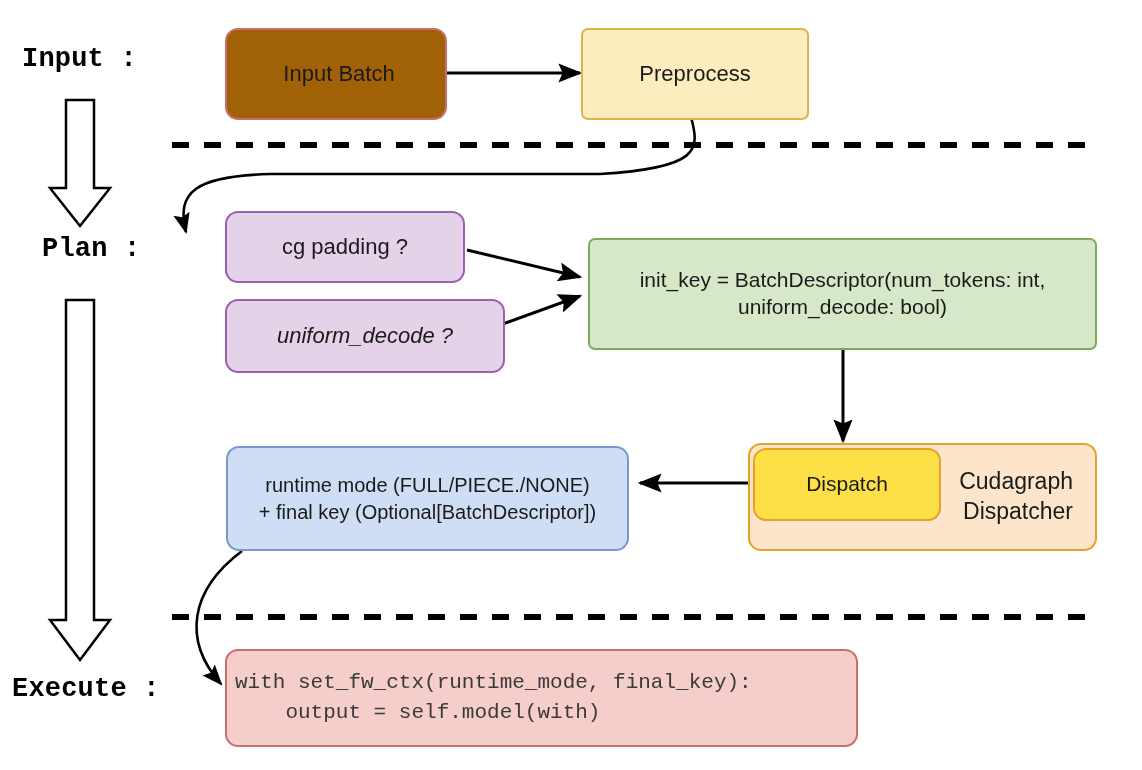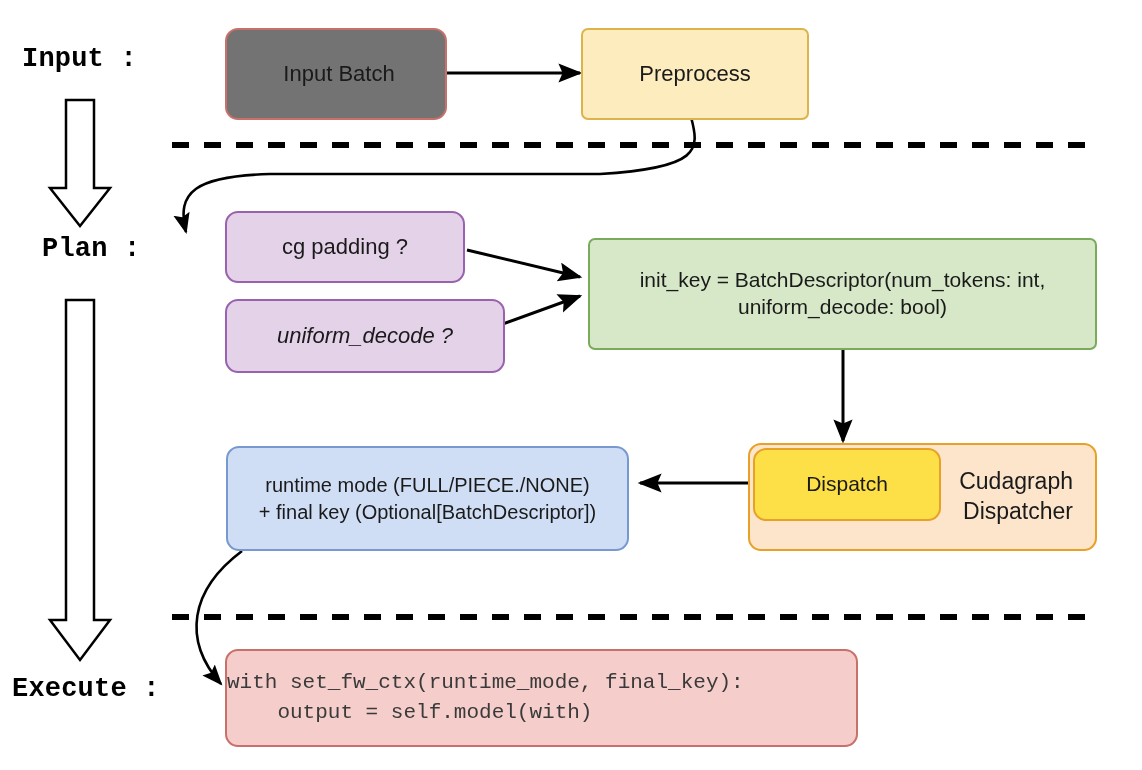--- a/index.html
+++ b/index.html
@@ -44,21 +44,21 @@
     border-style: solid;
     border-width: 2px;
     border-radius: 13px;
     font-family: "Liberation Sans", sans-serif;
     font-size: 22px;
     color: #1a1a1a;
     line-height: 1.28;
     padding: 4px 10px;
   }
   .node-input-batch {
-    background: #737373;
+    background: #a16207;
     border-color: #c8706a;
     padding-left: 16px;
   }
   .node-preprocess {
     background: #fcecbe;
     border-color: #dcb44a;
     border-radius: 7px;
   }
   .node-purple {
     background: #e4d2e9;
@@ -90,21 +90,21 @@
     font-size: 21px;
   }
   .node-code {
     background: #f5cdcb;
     border-color: #c8706a;
     font-family: "Liberation Mono", "DejaVu Sans Mono", monospace;
     font-size: 21px;
     color: #3a3a3a;
     justify-content: flex-start;
     align-items: center;
-    padding-left: 0;
+    padding-left: 8px;
     line-height: 1.42;
     white-space: pre;
     text-align: left;
   }
 </style>
 </head>
 <body>
 
 <div id="canvas">
 

